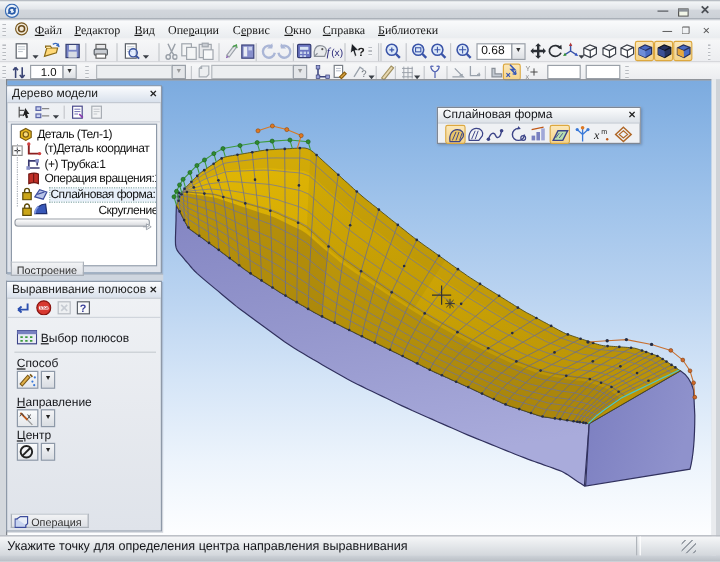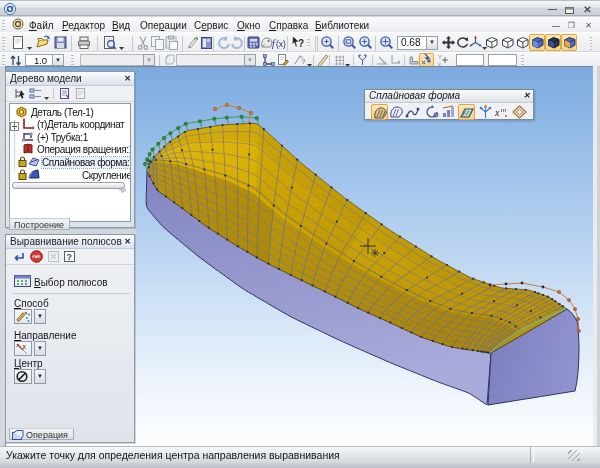--- a/index.html
+++ b/index.html
@@ -6,21 +6,21 @@
 .abs { position:absolute; }
 #titlebar { left:0; top:0; width:600px; height:16px; border-top:1px solid #b8bdc4;
   background:linear-gradient(#f4f6f8 0%,#e3e6ea 45%,#d2d6dc 55%,#ccd1d7 100%);
   border-bottom:1px solid #aab0b8; }
 #title-text { left:0; right:34px; top:3px; text-align:center; font-size:9.5px; color:#16181c; }
 #title-text b { color:#1b3f9a; font-weight:normal; }
 .winbtn { top:4px; width:15px; height:11px; color:#4a4e54; font-size:9px; line-height:9px;
   text-align:center; font-weight:bold; }
 #menubar { left:0; top:17px; width:600px; height:15px;
   background:linear-gradient(#fafbfc,#e9ecef); }
-#menubar span.mi { position:absolute; top:2.5px; font-size:10px; color:#1a1a1a; }
+#menubar span.mi { position:absolute; top:2.5px; font-size:10px; color:#1a1a1a;font-family:Liberation Serif, serif; }
 u { text-decoration-thickness:1px; }
 .tbar { left:0; width:600px; background:linear-gradient(#f6f7f8,#ecedf0);
   border-top:1px solid #fdfdfd; border-bottom:1px solid #d6d8db; }
 #tb1 { top:32px; height:20px; }
 #tb2 { top:52px; height:14px; border-bottom:none; }
 .grip { position:absolute; width:3px; background:repeating-linear-gradient(#b9bcc1 0 1px,#f3f4f6 1px 3px); }
 .tsep { position:absolute; width:1px; background:#c5c8cc; }
 .ticon { position:absolute; width:16px; height:16px; }
 .combo { position:absolute; background:#fff; border:1px solid #9aa0a8; font-size:10px;
   color:#111; padding-left:3px; }
@@ -46,21 +46,21 @@
   border:1px solid #aab0b8; border-top:1px solid #c8cdd3; font-size:9px; color:#333;
   padding:0.5px 5px 0 4px; }
 .plabel { position:absolute; font-size:10px; color:#15161a; }
 .pbtn { position:absolute; width:18px; height:15px; background:linear-gradient(#fbfcfd,#e4e7eb);
   border:1px solid #8e99a8; }
 .pdrop { position:absolute; width:12px; height:15px; background:linear-gradient(#f4f5f7,#d9dde2);
   border:1px solid #8e99a8; font-size:6px; color:#222; text-align:center; line-height:13px; }
 #float { position:absolute; left:364px; top:89px; width:170px; height:31px;
   background:#eff1f4; border:1px solid #7e8794; box-shadow:1px 1px 2px rgba(60,70,90,.35); }
 #float .ft { height:13px; background:linear-gradient(#fbfcfd,#dde2e8); border-bottom:1px solid #c6ccd4;
-  font-size:10px; padding:0px 0 0 4px; color:#15161a;font-style:italic; }
+  font-size:10px; padding:0px 0 0 4px; color:#15161a; }
 #status { left:0; top:446px; width:600px; height:17px;
   background:linear-gradient(#f6f7f8 0%,#e4e7ea 50%,#d3d7dc 100%);
   border-top:1px solid #b6bac0; font-size:10.5px; color:#15161a; padding:2px 0 0 6px; }
 #bottomedge { left:0; top:463px; width:600px; height:5px; background:linear-gradient(#cdd2d8,#b9bec5); }
 </style></head>
 <body>
 <div id="titlebar" class="abs">
   <div class="abs" style="left:4px; top:2px;"><svg width="12" height="12" viewBox="0 0 12 12" style="">
         <circle cx="6" cy="6" r="5.5" fill="#eaf1fa" stroke="#3a6cb4"></circle>
         <path d="M3.5,6a2.5,2.5 0 1 1 5,0a2.5,2.5 0 1 1 -5,0" fill="none" stroke="#2a5ca8" stroke-width="1.4"></path>

